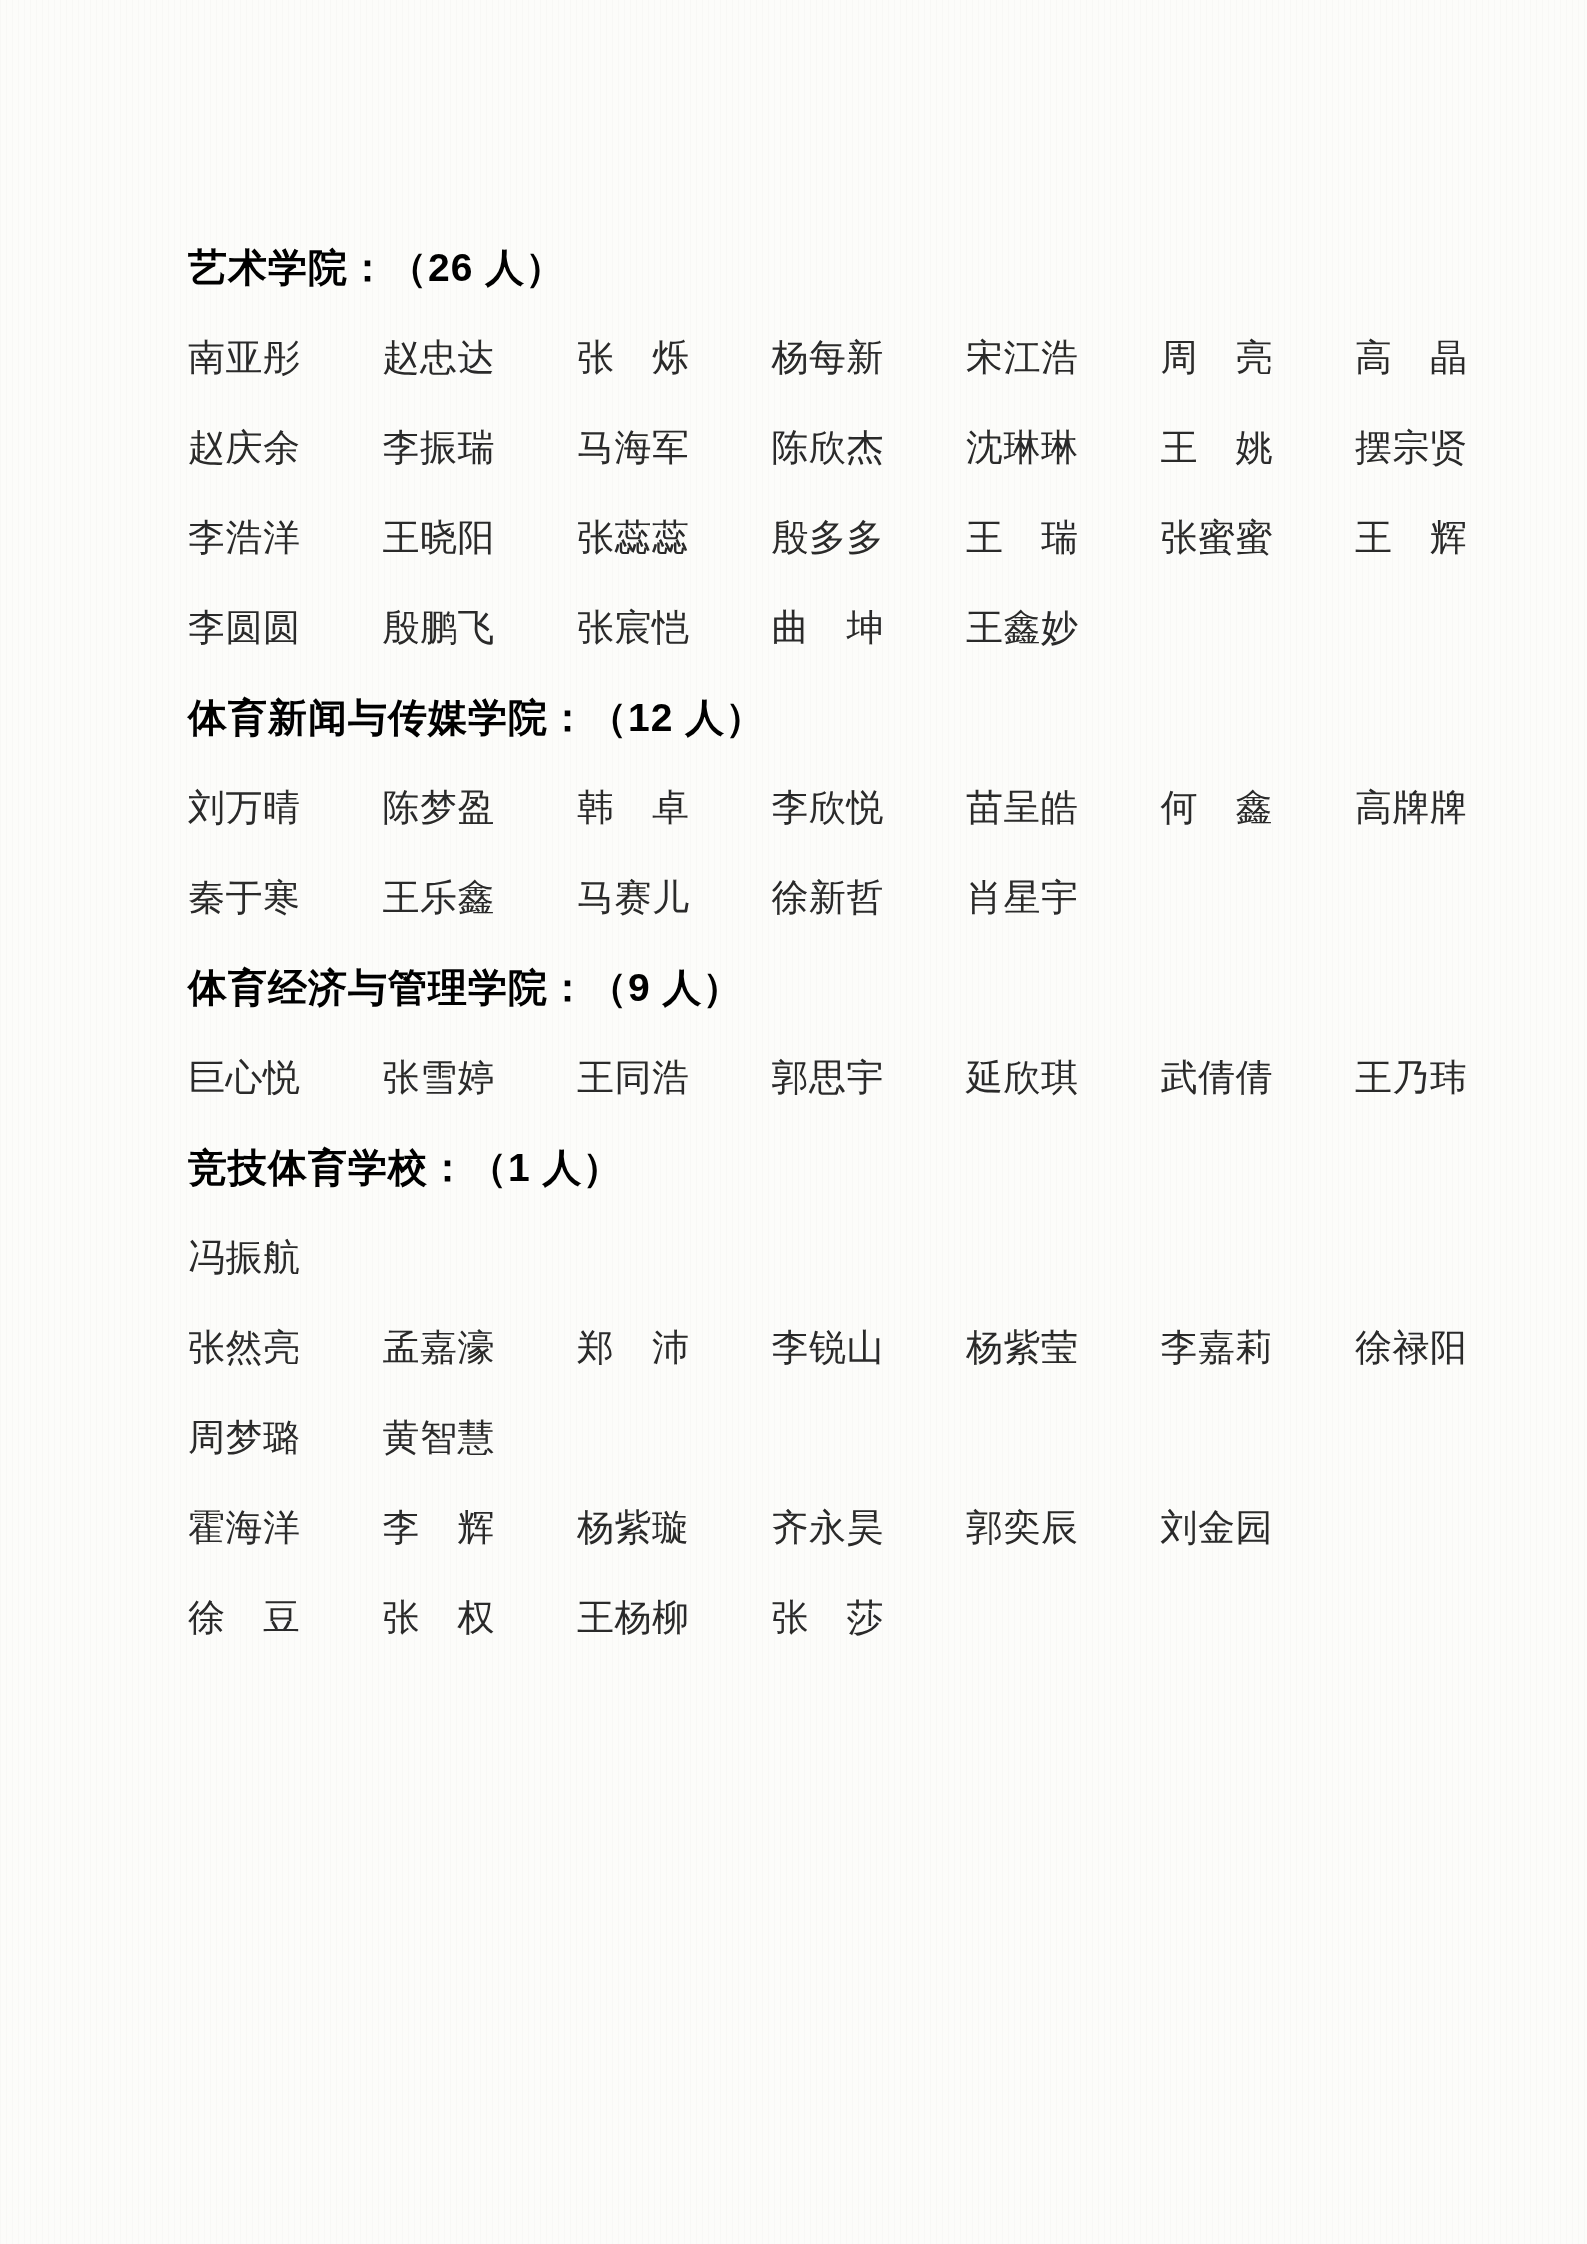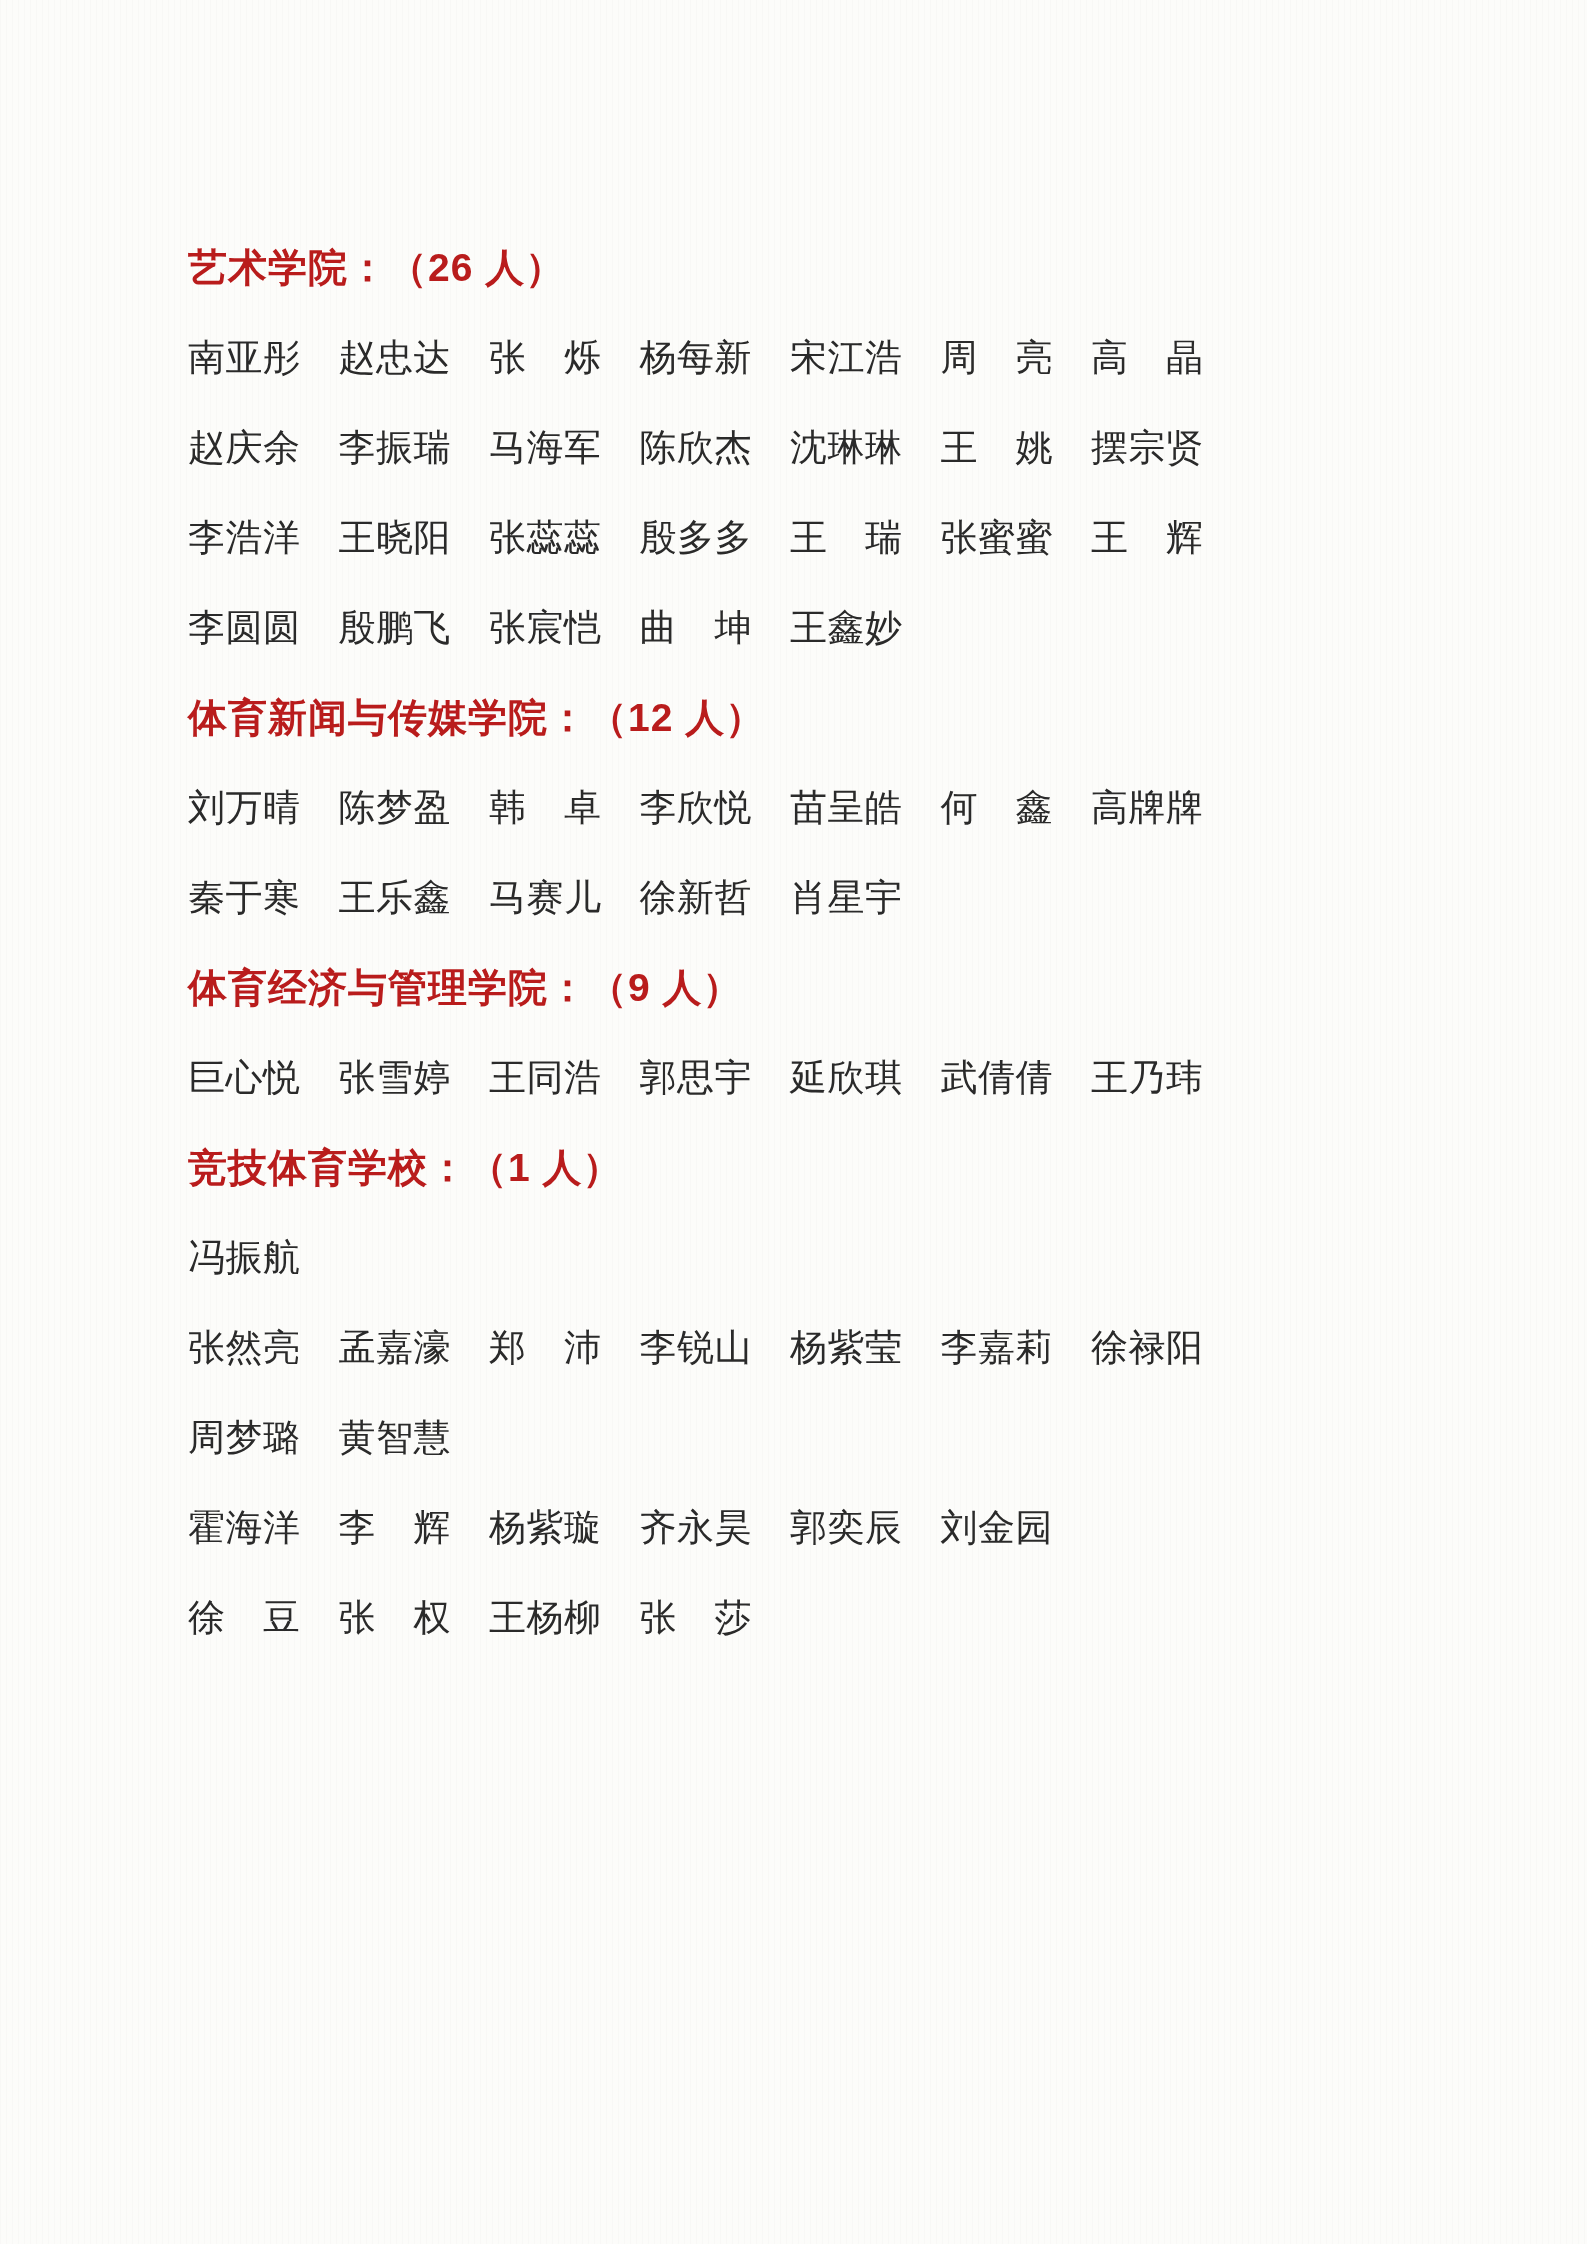--- a/index.html
+++ b/index.html
@@ -25,29 +25,29 @@
     left: 188px;
     top: 246px;
     width: 1270px;
   }
   .section-title {
     height: 44px;
     line-height: 44px;
     margin-bottom: 46px;
     font-size: 39px;
     font-weight: 700;
-    color: #b91c1c;
+    color: #000000;
     letter-spacing: 1px;
     white-space: pre;
     font-family: "Liberation Sans", sans-serif;
   }
   .name-row {
     display: flex;
     flex-wrap: nowrap;
-    column-gap: 38px;
+    column-gap: 82px;
     height: 44px;
     line-height: 44px;
     margin-bottom: 46px;
   }
   .name {
     font-size: 37px;
     font-weight: 400;
     color: #2a2a2a;
     white-space: pre;
     letter-spacing: 0.5px;

